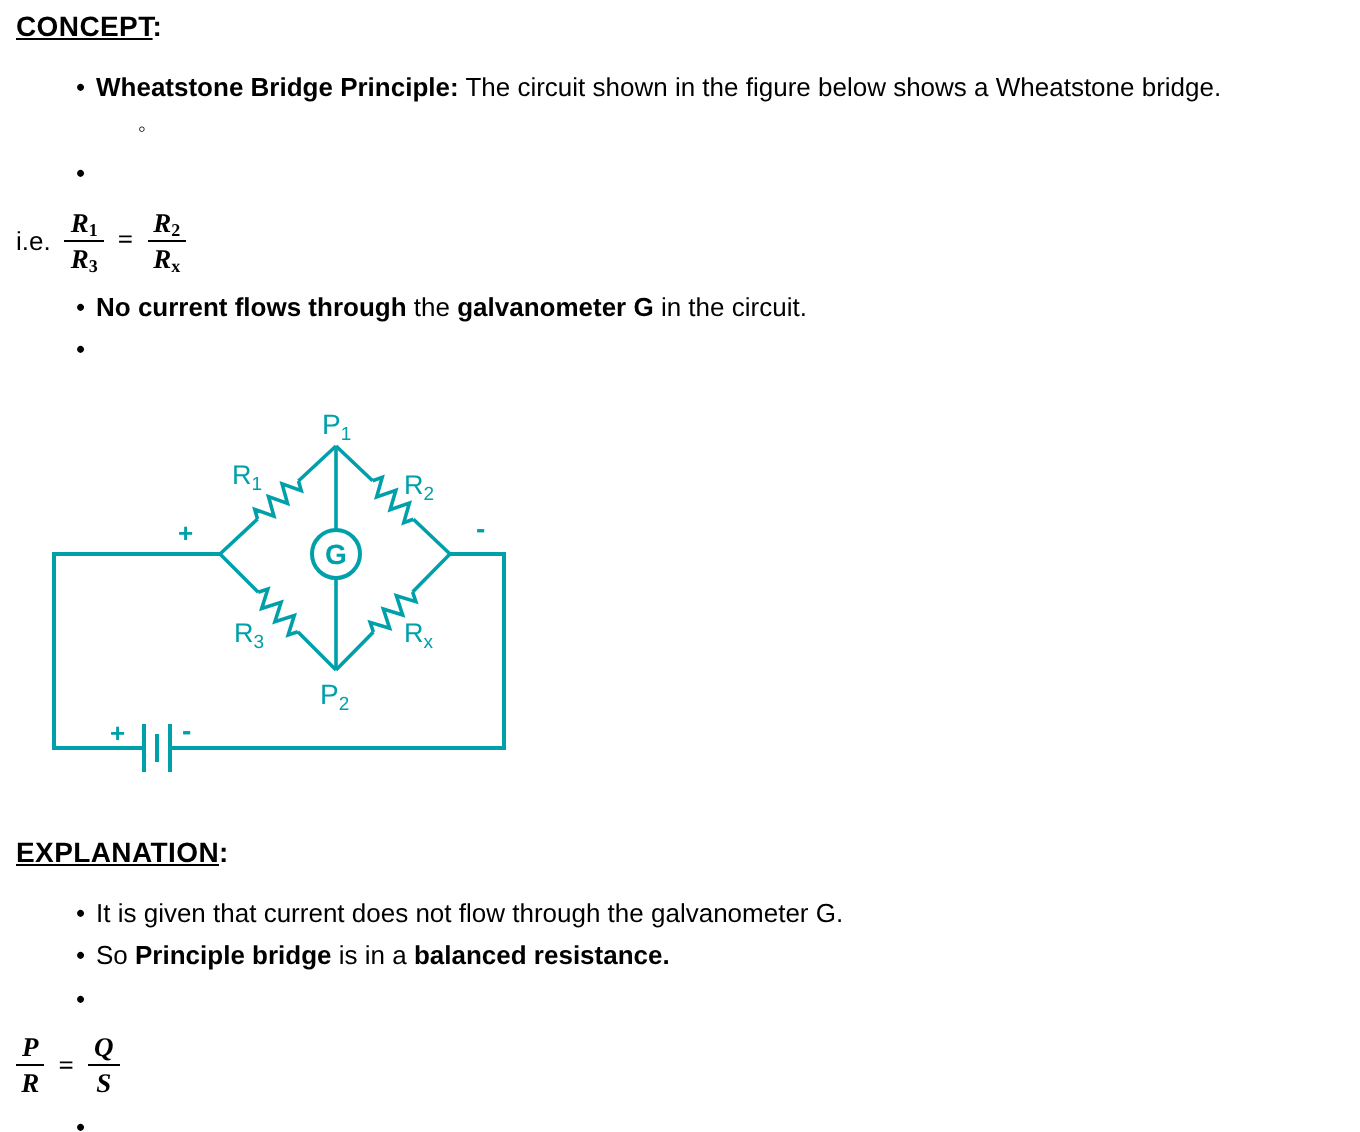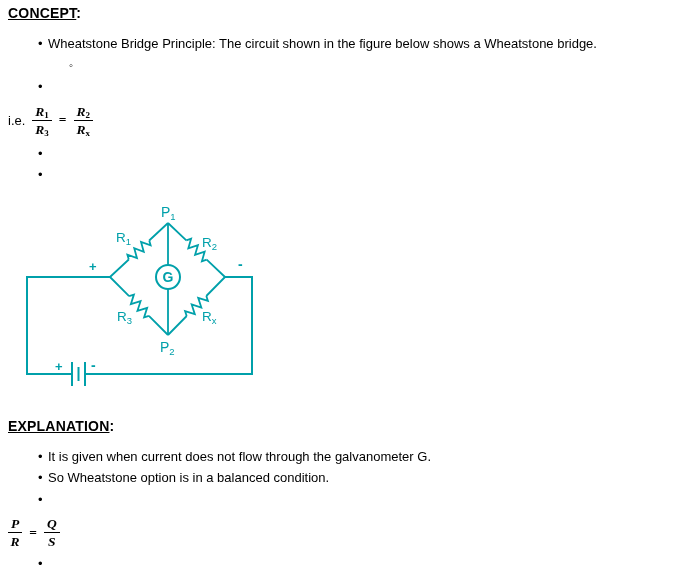--- a/index.html
+++ b/index.html
@@ -12,21 +12,21 @@
   .wrap { padding:6px 8px 16px 8px;border-radius:25px; }
 
   .heading { font-size:14px; font-weight:bold; line-height:15px; letter-spacing:.2px; }
   .heading .hw { text-decoration:underline; }
 
   .rows .row { display:flex; line-height:21.5px; }
   .row.l1 { margin-left:30px; }
   .row.l1 .mark { width:10px; flex:0 0 10px; }
   .row.l2 { margin-left:61px; }
   .row.l2 .mark { width:13px; flex:0 0 13px; font-size:11px; font-weight:bold; }
-  .row .txt .b { font-weight:normal; }
+  .row .txt .b { font-weight:bold; }
 
   .list-top    { margin-top:12px; }
   .formula-1   { margin-top:6px; }
   .list-bottom { margin-top:6px; }
   .fig         { margin:13px 0 0 12px; }
   .heading-2   { margin-top:25px; }
   .list-expl   { margin-top:12px; }
   .formula-2   { margin-top:6px; }
   .list-final  { margin-top:4px; }
 
@@ -76,20 +76,21 @@
     <span class="eq">=</span>
     <span class="frac">
       <span class="num"><span>R</span><sub>2</sub></span>
       <span class="den"><span>R</span><sub>x</sub></span>
     </span>
   </div>
 
   <div class="rows list-bottom">
       <div class="row l1">
         <span class="mark">•</span>
+        <span class="txt"><span class="b">No current flows through</span><span> the </span><span class="b">galvanometer G</span><span> in the circuit.</span></span>
       </div>
       <div class="row l1">
         <span class="mark">•</span>
       </div>
     </div>
 
   <div class="fig">
     <svg width="250" height="192" viewBox="0 0 250 192">
       <defs>
         <path id="zz" d="M-14,0 L-11.7,-4.5 L-7,4.5 L-2.3,-4.5 L2.3,4.5 L7,-4.5 L11.7,4.5 L14,0"></path>
@@ -131,25 +132,25 @@
         <text x="71" y="171" font-size="14" font-weight="bold">-</text>
       </g>
     </svg>
   </div>
 
   <div class="heading heading-2"><span class="hw">EXPLANATION</span><span>:</span></div>
 
   <div class="rows list-expl">
       <div class="row l1">
         <span class="mark">•</span>
-        <span class="txt"><span>It is given when current does not flow through the galvanometer G.</span></span>
+        <span class="txt"><span>It is given that current does not flow through the galvanometer G.</span></span>
       </div>
       <div class="row l1">
         <span class="mark">•</span>
-        <span class="txt"><span>So </span><span class="b">Wheatstone option</span><span> is in a </span><span class="b">balanced condition.</span></span>
+        <span class="txt"><span>So </span><span class="b">Principle bridge</span><span> is in a </span><span class="b">balanced resistance.</span></span>
       </div>
       <div class="row l1">
         <span class="mark">•</span>
       </div>
     </div>
 
   <div class="formula formula-2">
     <span class="frac">
       <span class="num"><span>P</span></span>
       <span class="den"><span>R</span></span>

